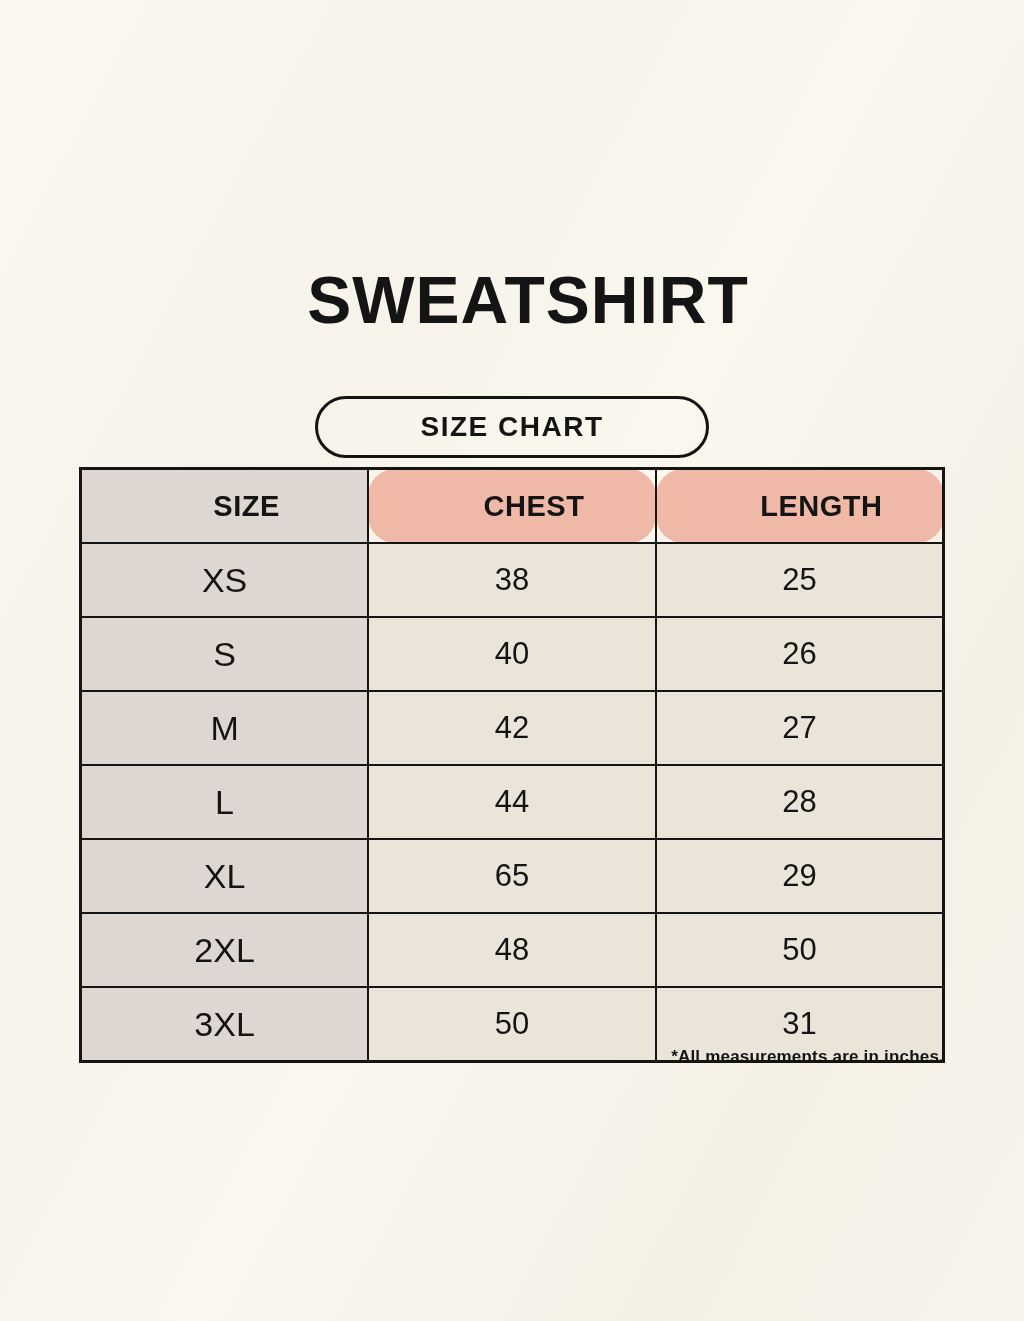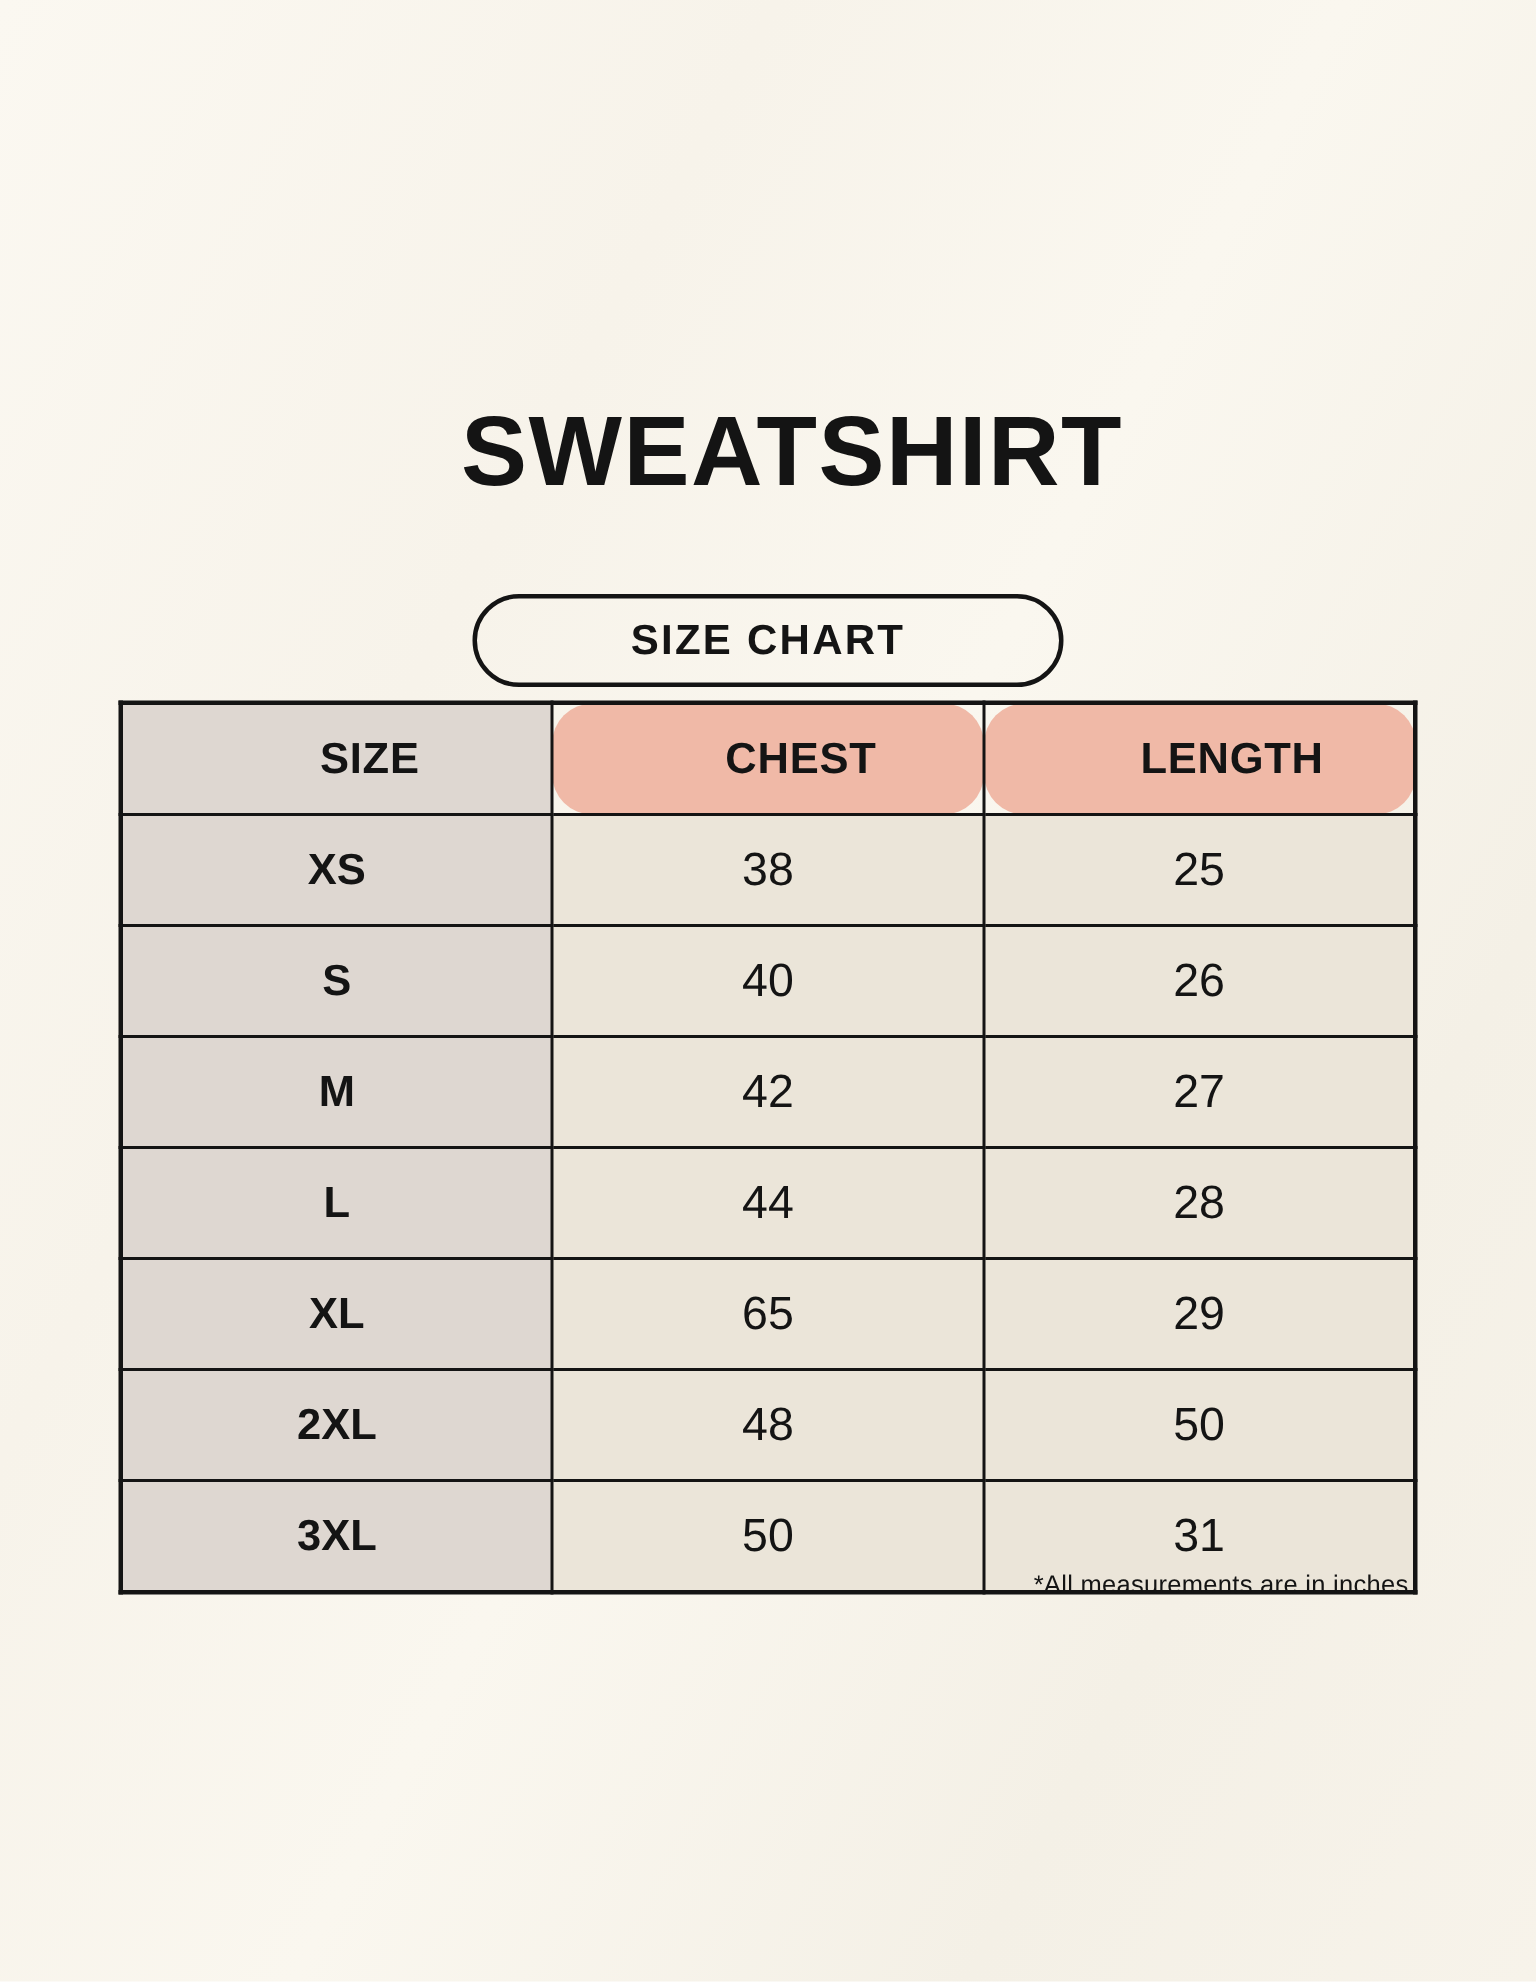--- a/index.html
+++ b/index.html
@@ -83,34 +83,34 @@
     padding-left: 44px;
   }
   th.col-size, td.cell-size {
     background: #ded7d1;
   }
   th.col-accent {
     background: #f0b9a7;
     border-radius: 27px;
   }
   td.cell-size {
-    font-size: 29px;
-    font-weight: bold;
+    font-size: 34px;
+    font-weight: normal;
   }
   td.cell-num {
     background: #ebe5d9;
     font-size: 31px;
     font-weight: normal;
   }
   .footnote {
     position: absolute;
     top: 1047px;
     right: 80px;
     font-size: 17px;
-    font-weight: normal;
+    font-weight: bold;
     letter-spacing: 0.2px;
     color: #141414;
     text-align: center;
   }
 </style>
 </head>
 <body>
 
 <div class="canvas">
 

